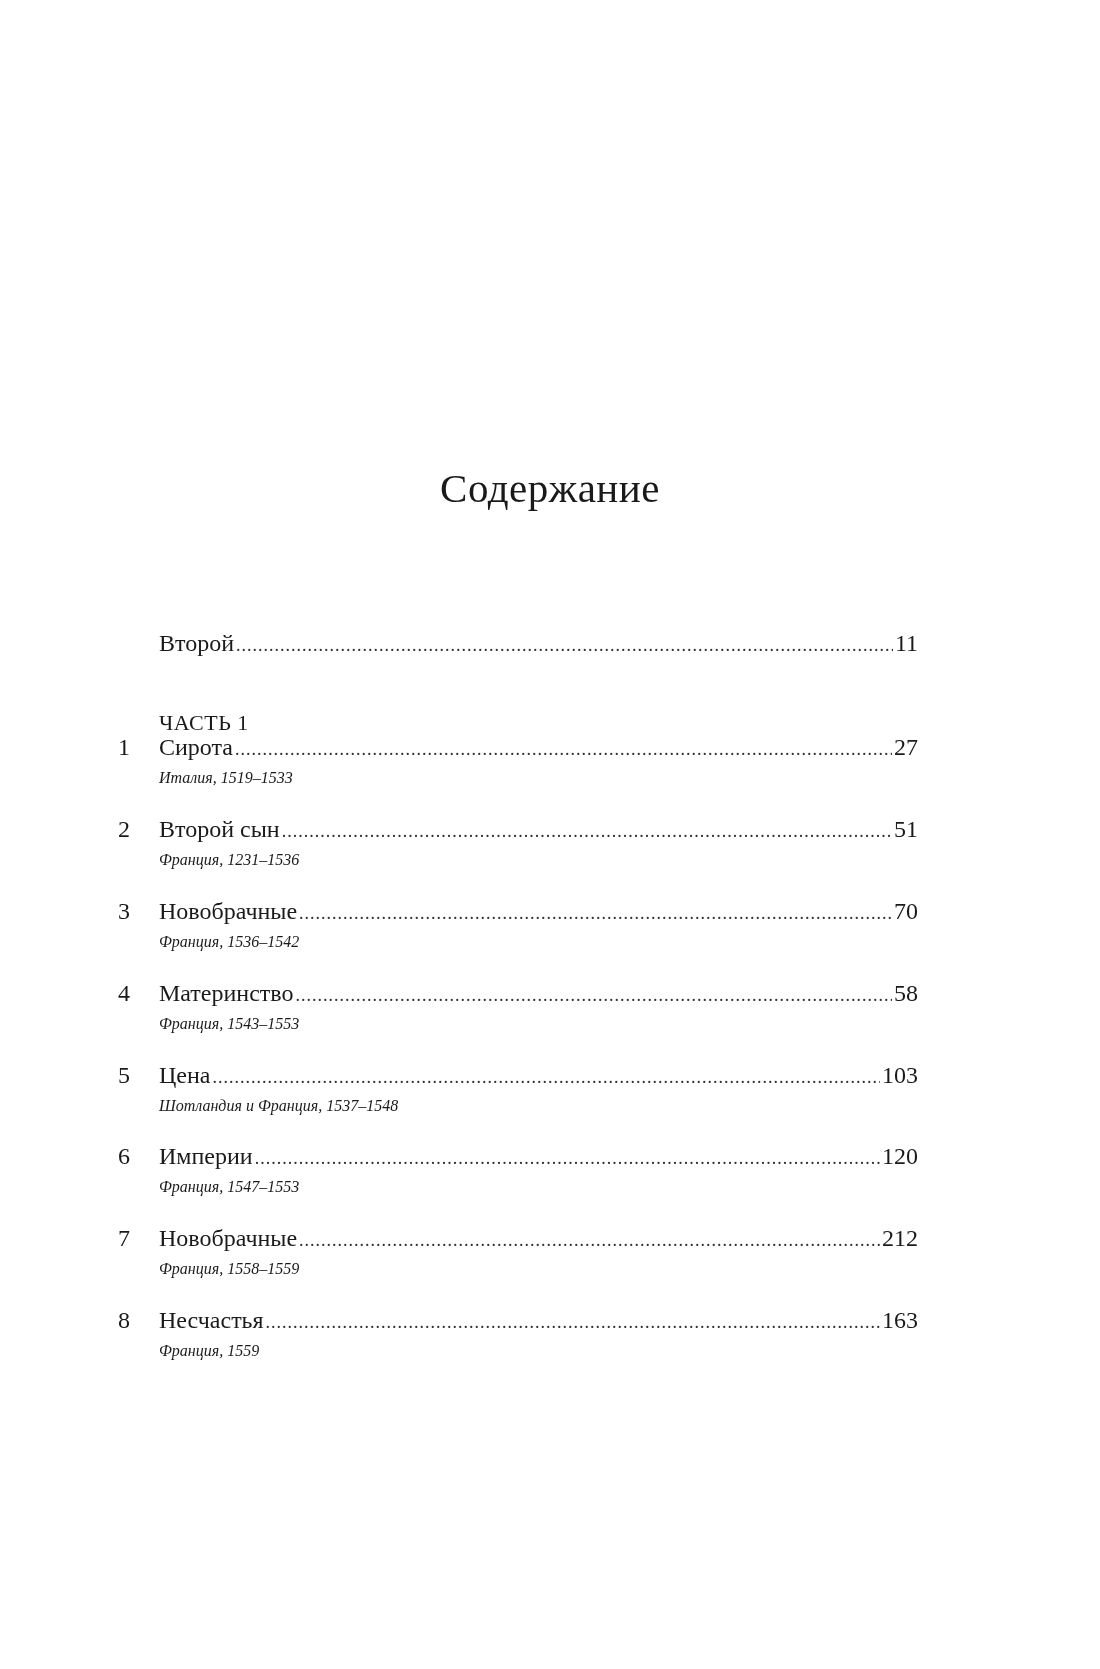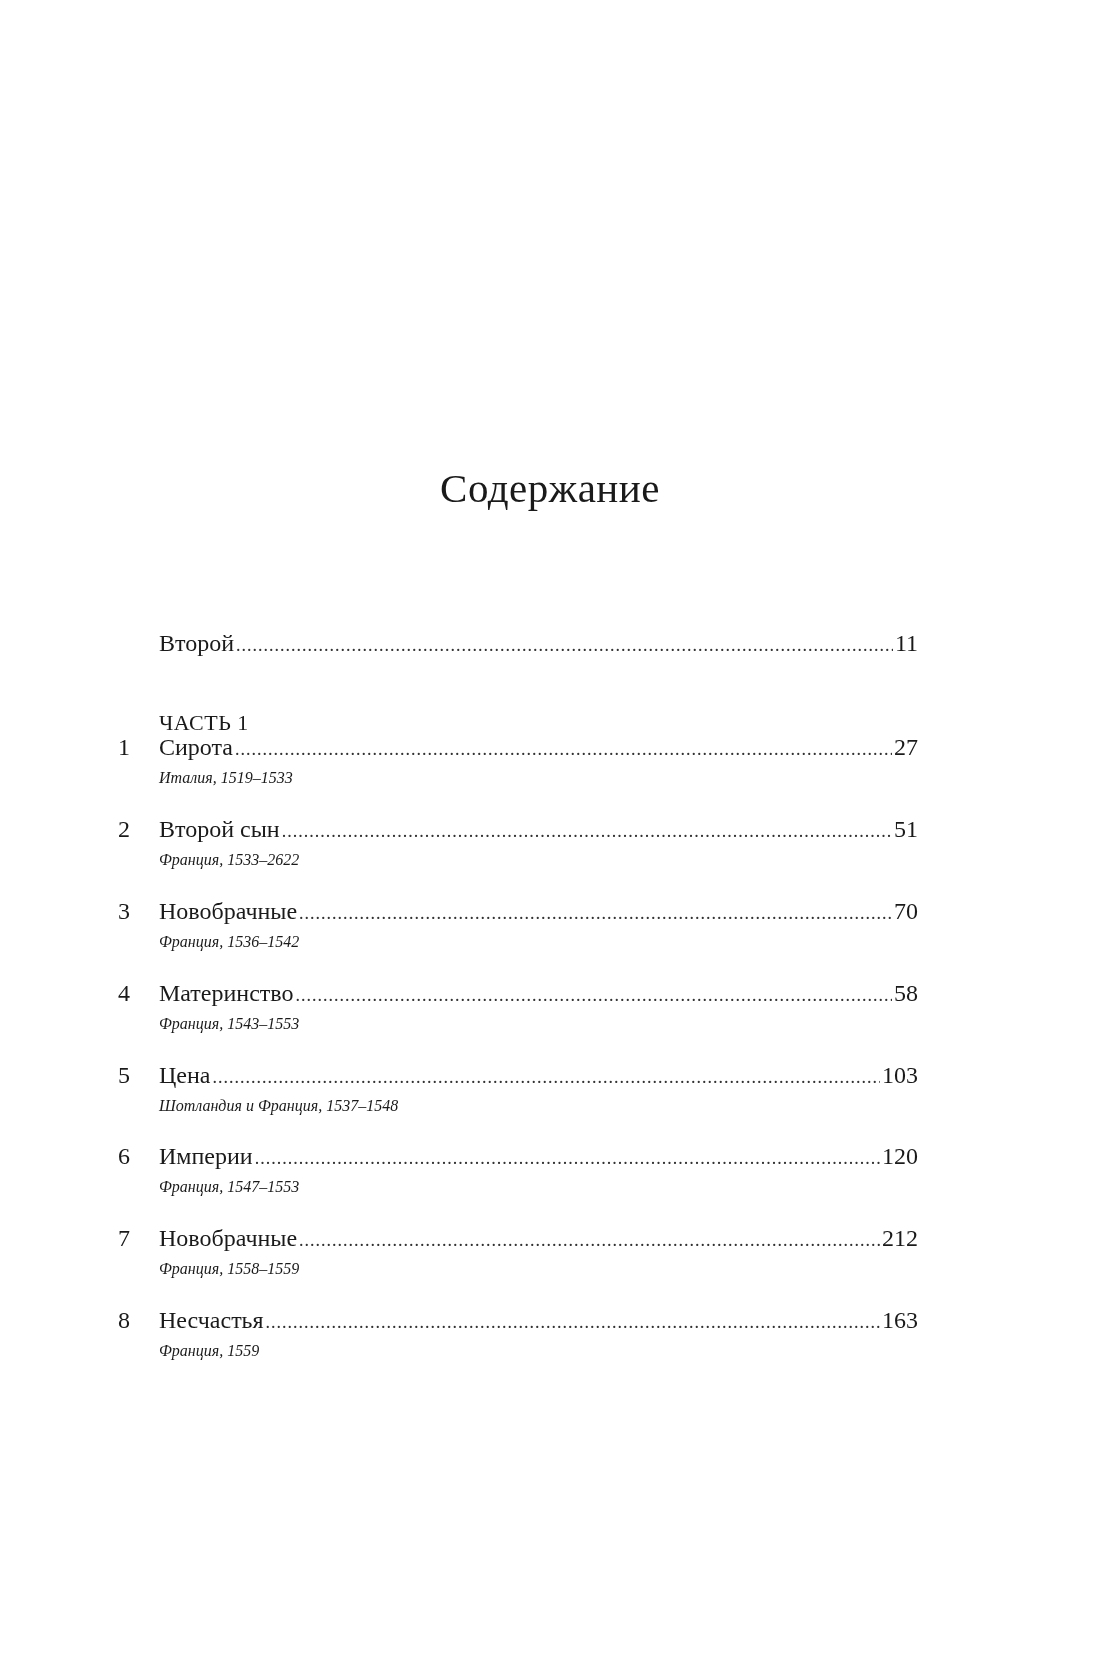--- a/index.html
+++ b/index.html
@@ -67,21 +67,21 @@
 
   <div class="row" style="top:814px;">
     <span class="num">2</span>
     <div class="entry">
       <span class="label">Второй сын</span>
       <span class="dots"></span>
       <span class="page">51</span>
     </div>
   </div>
   <div class="row" style="top:845px;">
-    <span class="sub">Франция, 1533–2622</span>
+    <span class="sub">Франция, 1231–1536</span>
   </div>
 
   <div class="row" style="top:896px;">
     <span class="num">3</span>
     <div class="entry">
       <span class="label">Новобрачные</span>
       <span class="dots"></span>
       <span class="page">70</span>
     </div>
   </div>

